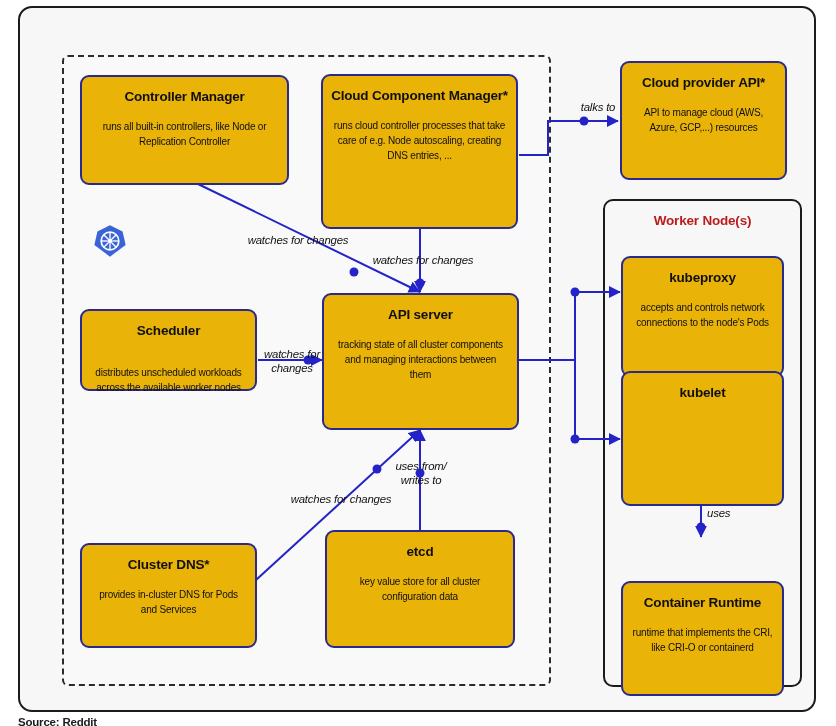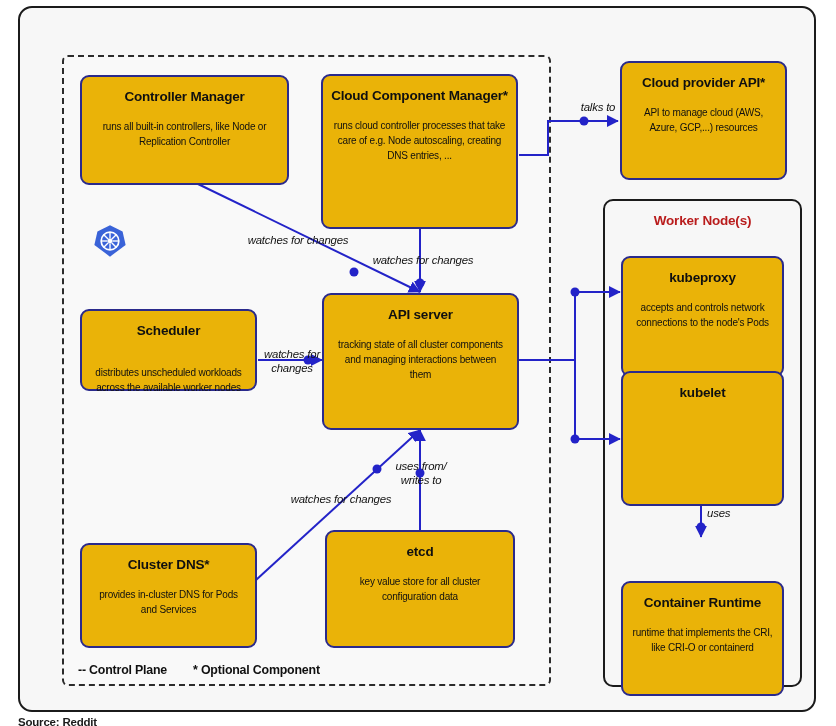--- a/index.html
+++ b/index.html
@@ -265,20 +265,16 @@
   <div class="edge-label" style="left:258px; top:348px; width:68px;">watches for
 changes</div>
 
   <div class="edge-label" style="left:385px; top:460px; width:72px;">uses from/
 writes to</div>
 
   <div class="edge-label" style="left:281px; top:493px; width:120px;">watches for changes</div>
 
   <div class="edge-label" style="left:707px; top:507px; width:40px; text-align:left;">uses</div>
 
-  <div id="legend">
-    <span>-- Control Plane</span>
-    <span>* Optional Component</span>
-  </div>
 
   <div id="source-note">Source: Reddit</div>
 
 </div>
 
 </body></html>

